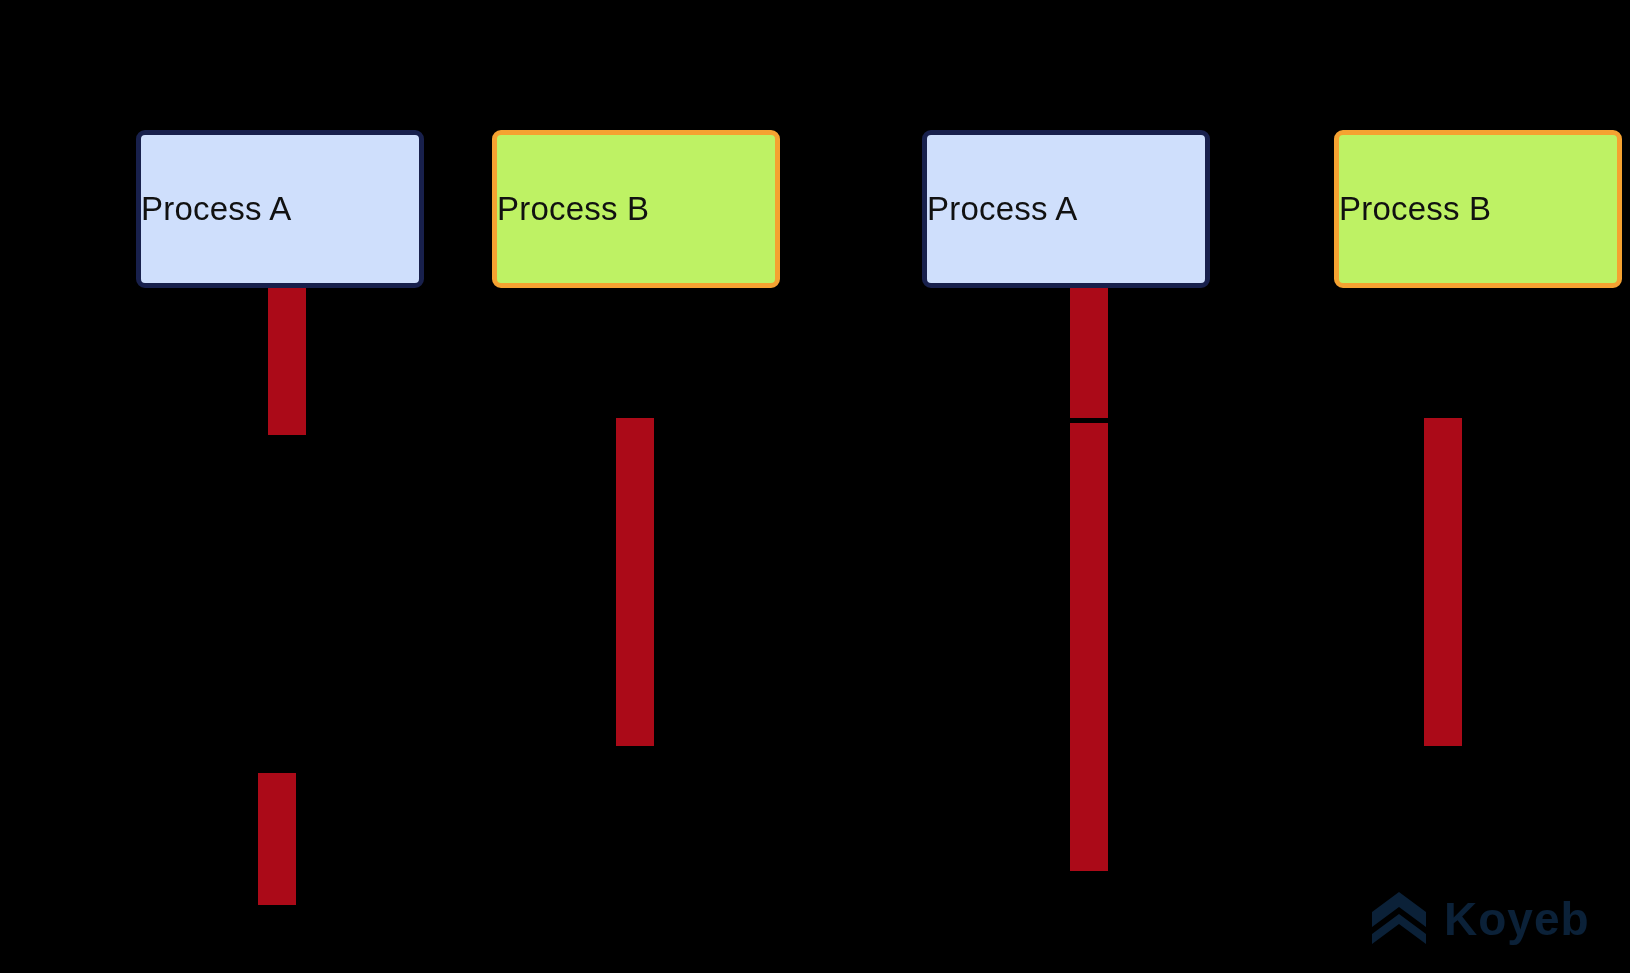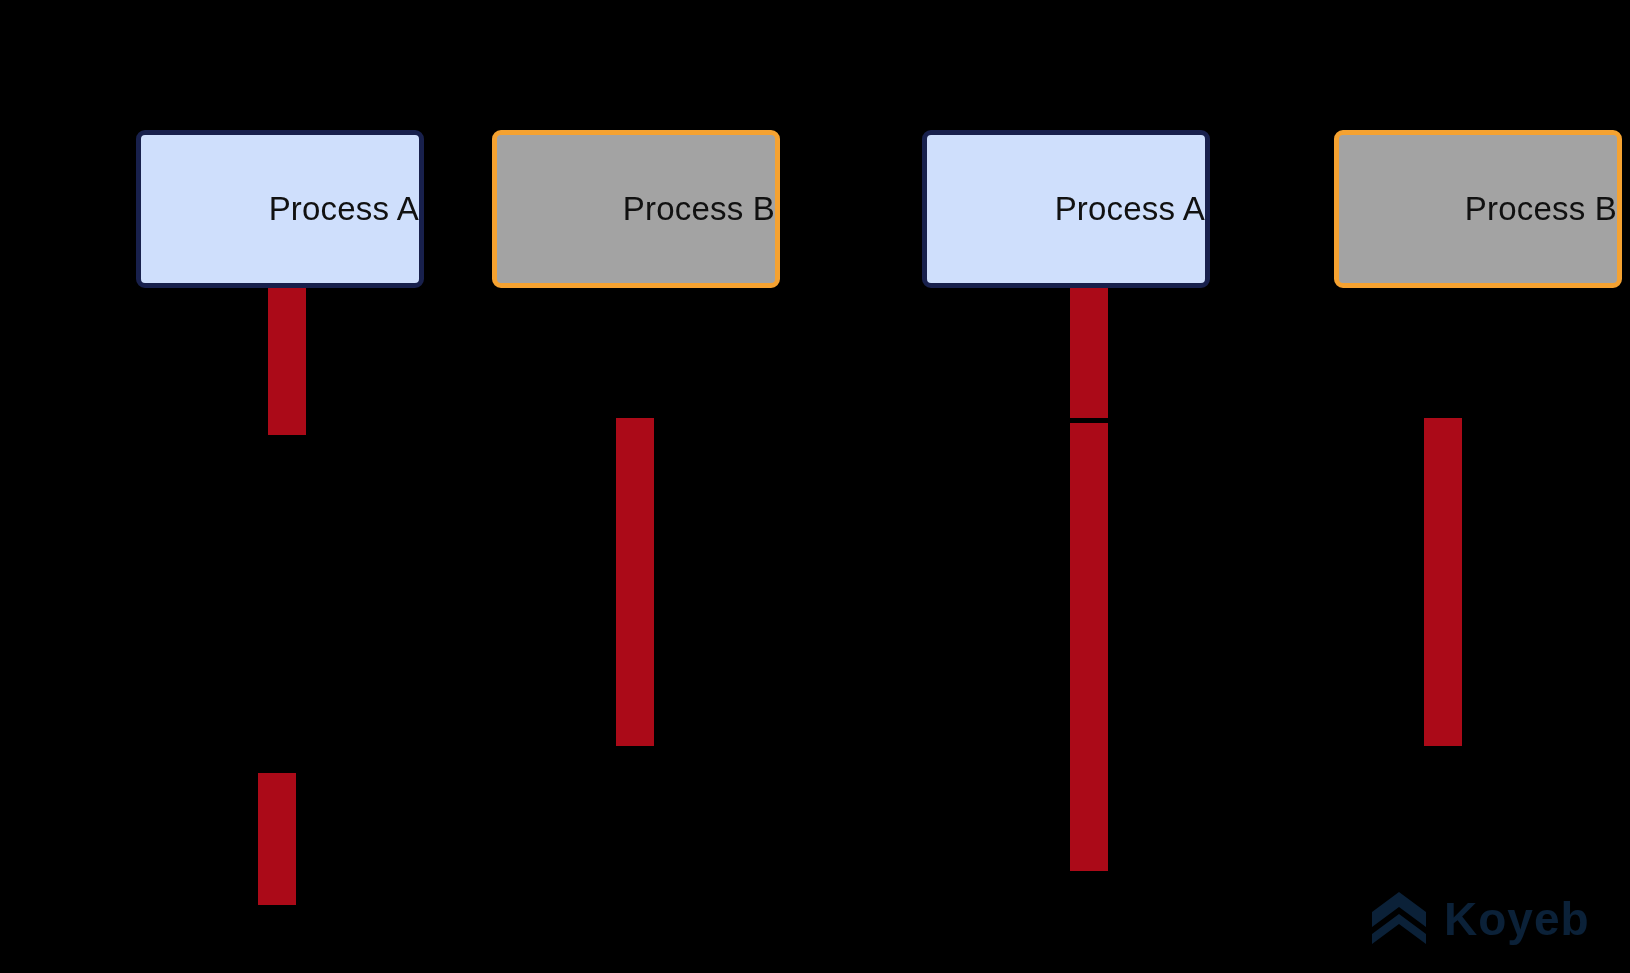--- a/index.html
+++ b/index.html
@@ -16,34 +16,34 @@
     height: 973px;
     background: #000000;
     overflow: hidden;
   }
   .lifeline-box {
     position: absolute;
     box-sizing: border-box;
     border-radius: 9px;
     display: flex;
     align-items: center;
-    justify-content: flex-end;
+    justify-content: flex-start;
     text-align: center;
     font-size: 33px;
     line-height: 1.1;
     letter-spacing: 0.2px;
     color: #111111;
     box-shadow: 0 4px 7px rgba(0,0,0,0.85);
   }
   .box-a {
     background: #cfdffc;
     border: 5px solid #18204c;
   }
   .box-b {
-    background: #a3a3a3;
+    background: #bef264;
     border: 5px solid #f5a231;
   }
   .activation {
     position: absolute;
     background: #ab0a18;
   }
   .logo {
     position: absolute;
     display: flex;
     align-items: center;

